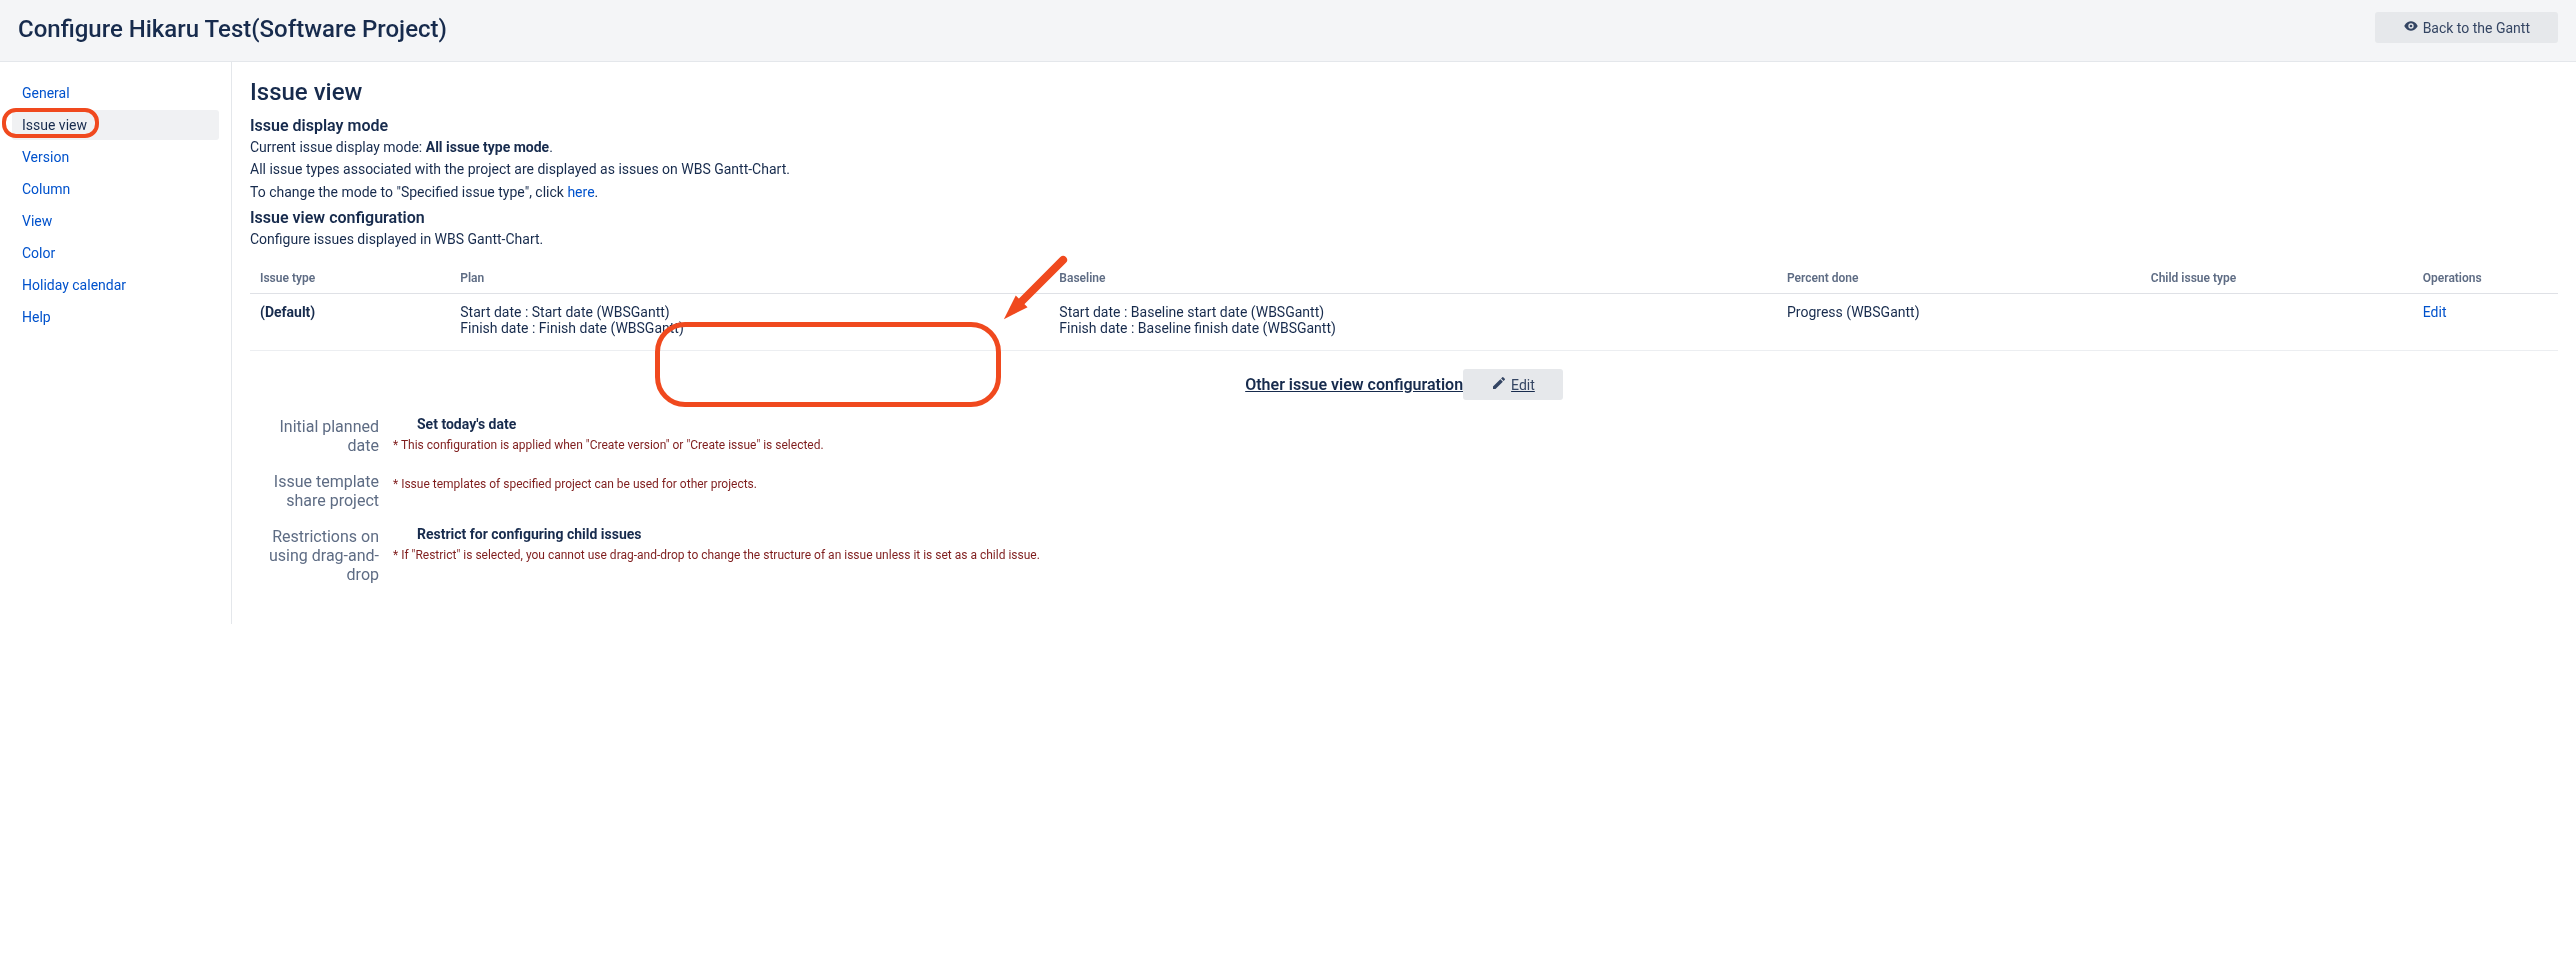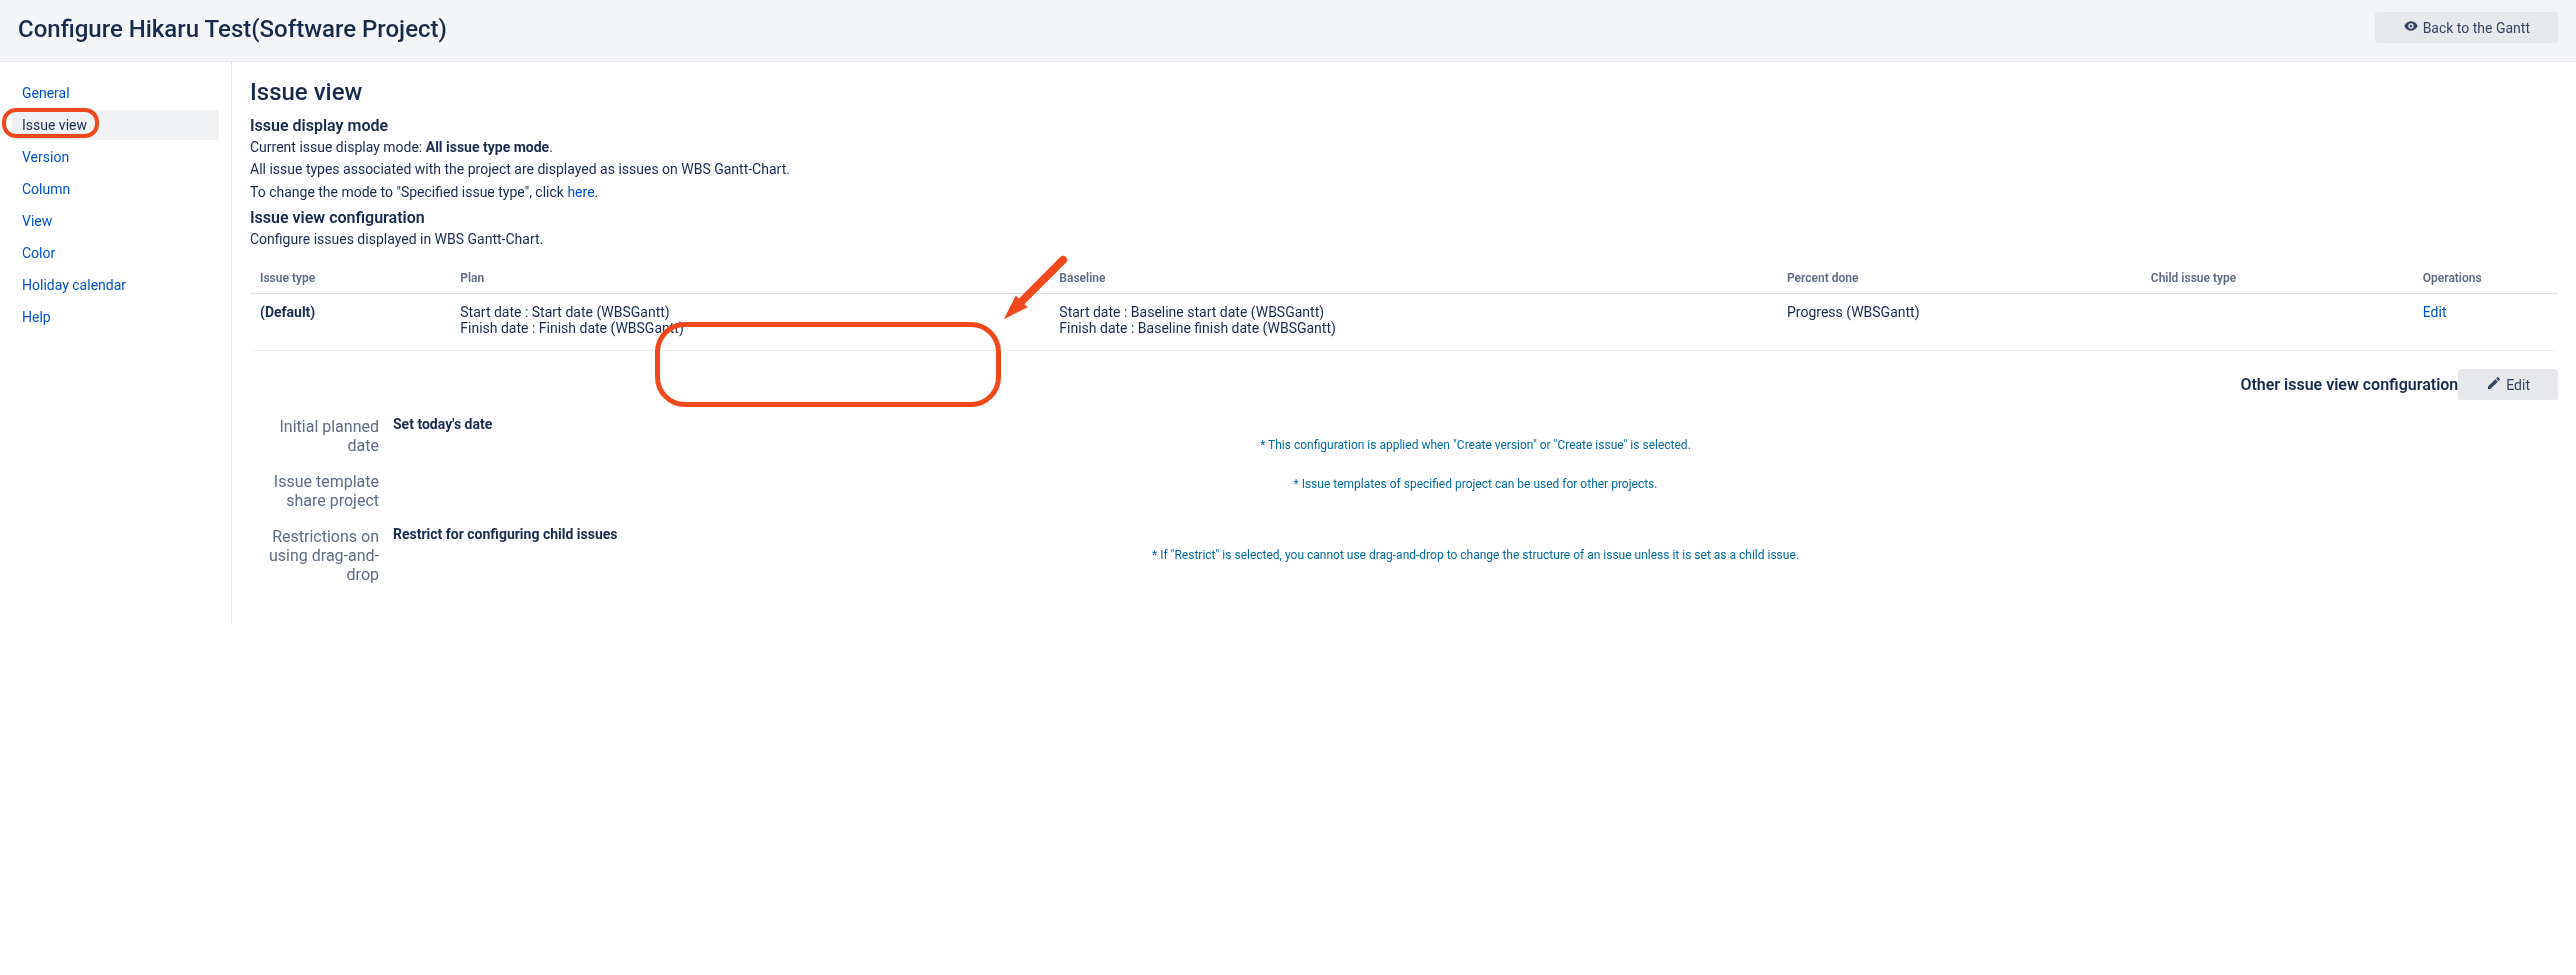--- a/index.html
+++ b/index.html
@@ -116,23 +116,24 @@
   }
   .col-issuetype { width: 109px; }
   .col-plan { width: 326px; }
   .col-baseline { width: 396px; }
   .col-percent { width: 198px; }
   .col-child { width: 148px; }
   .col-ops { width: 79px; text-align: left; }
 
   .other-title-row {
     display: flex;
-    justify-content: flex-end;
+    justify-content: center;
     align-items: center;
     margin-top: 18px;
+    text-decoration: underline;
   }
   .other-title {
     font-size: 16px;
     font-weight: 600;
     color: #172B4D;
   }
 
   .kv-row {
     display: flex;
     align-items: flex-start;
@@ -140,22 +141,22 @@
     gap: 14px;
   }
   .kv-label {
     flex: 0 0 129px;
     text-align: right;
     color: #5e6c84;
     font-size: 16px;
     padding-top: 1px;
   }
   .kv-value { flex: 1; }
-  .kv-value .main { font-weight: 700; color: #172B4D; }
-  .kv-value .hint { font-size: 12px; color: #0369a1; margin-top: 6px; text-align: center; }
+  .kv-value .main { font-weight: 700; color: #172B4D; margin-left: 24px; }
+  .kv-value .hint { font-size: 12px; color: #7f1d1d; margin-top: 6px; }
 
   .edit-link { color: #0052CC; cursor: pointer; }
 
   .annot-circle {
     position: absolute;
     border: 5px solid #F0491E;
     border-radius: 30px;
     pointer-events: none;
   }
   .annot-arrow {

